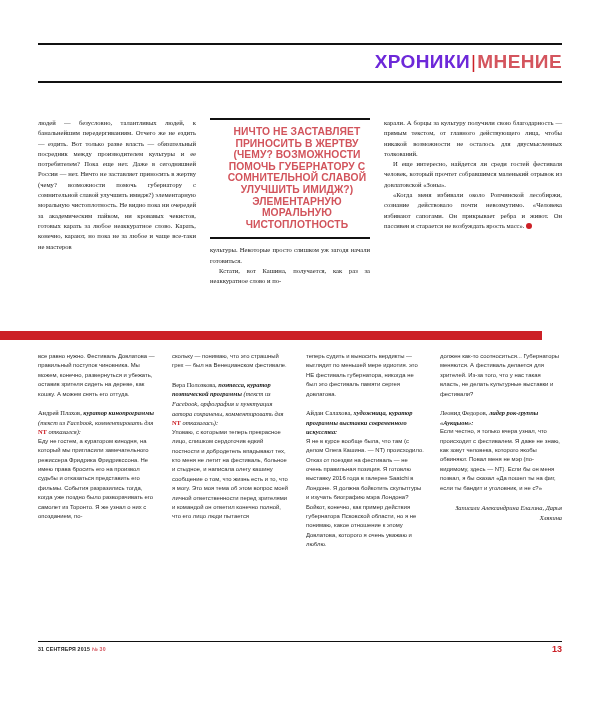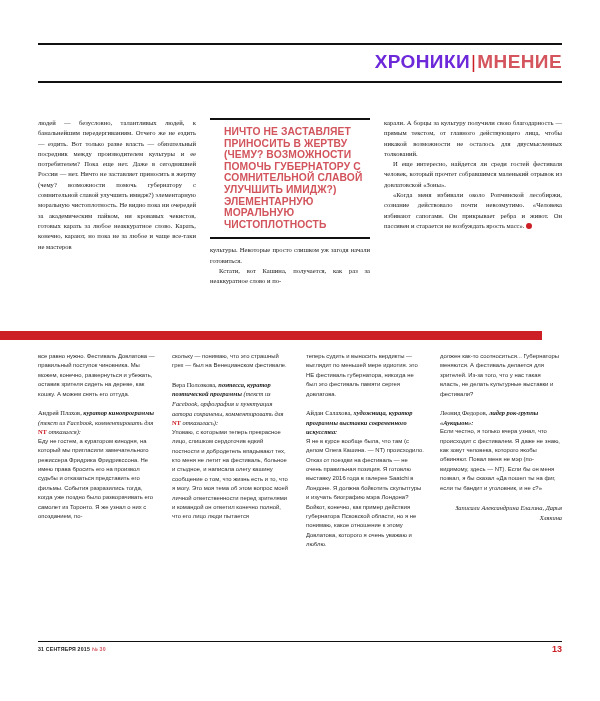--- a/index.html
+++ b/index.html
@@ -85,20 +85,21 @@
   }
   .pullquote {
     font-family: "Liberation Sans", sans-serif;
     font-weight: bold;
     font-size: 10.3px;
     line-height: 11.6px;
     color: #d2545c;
     letter-spacing: 0.1px;
     margin: 6px 0 7px 14px;
     text-transform: uppercase;
+    text-align: center;
   }
   .pq-after { margin-top: 6px; }
 
   .endmark {
     display: inline-block;
     width: 6px;
     height: 6px;
     border-radius: 50%;
     background: #cc2026;
     vertical-align: -1px;

